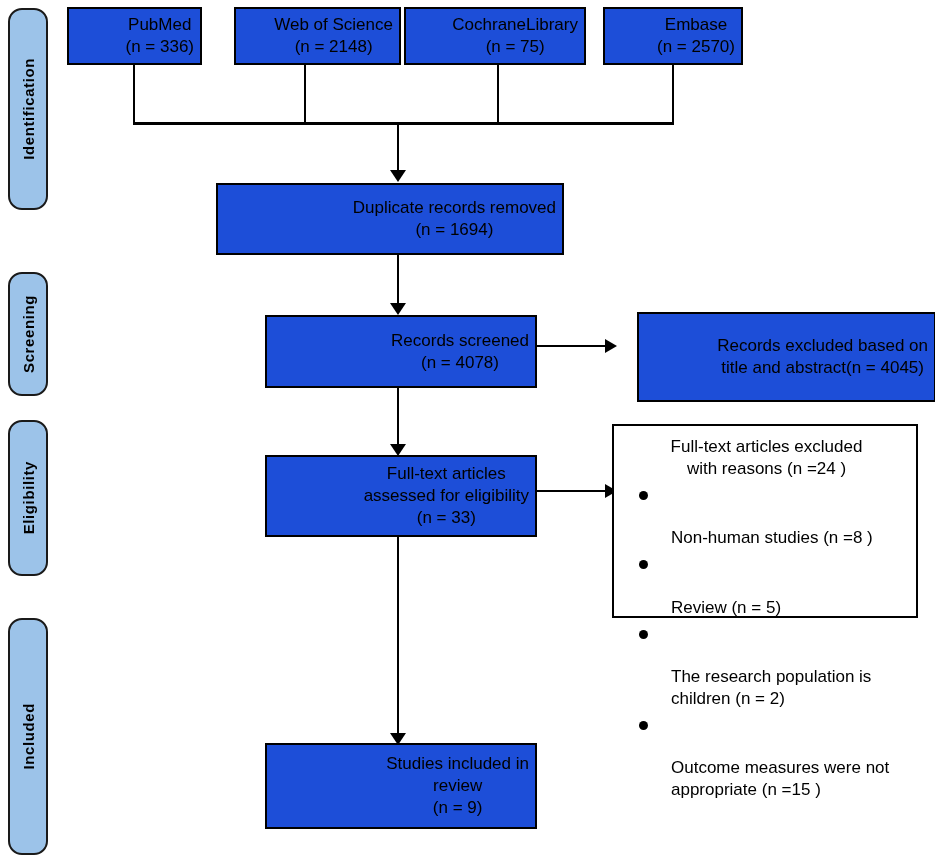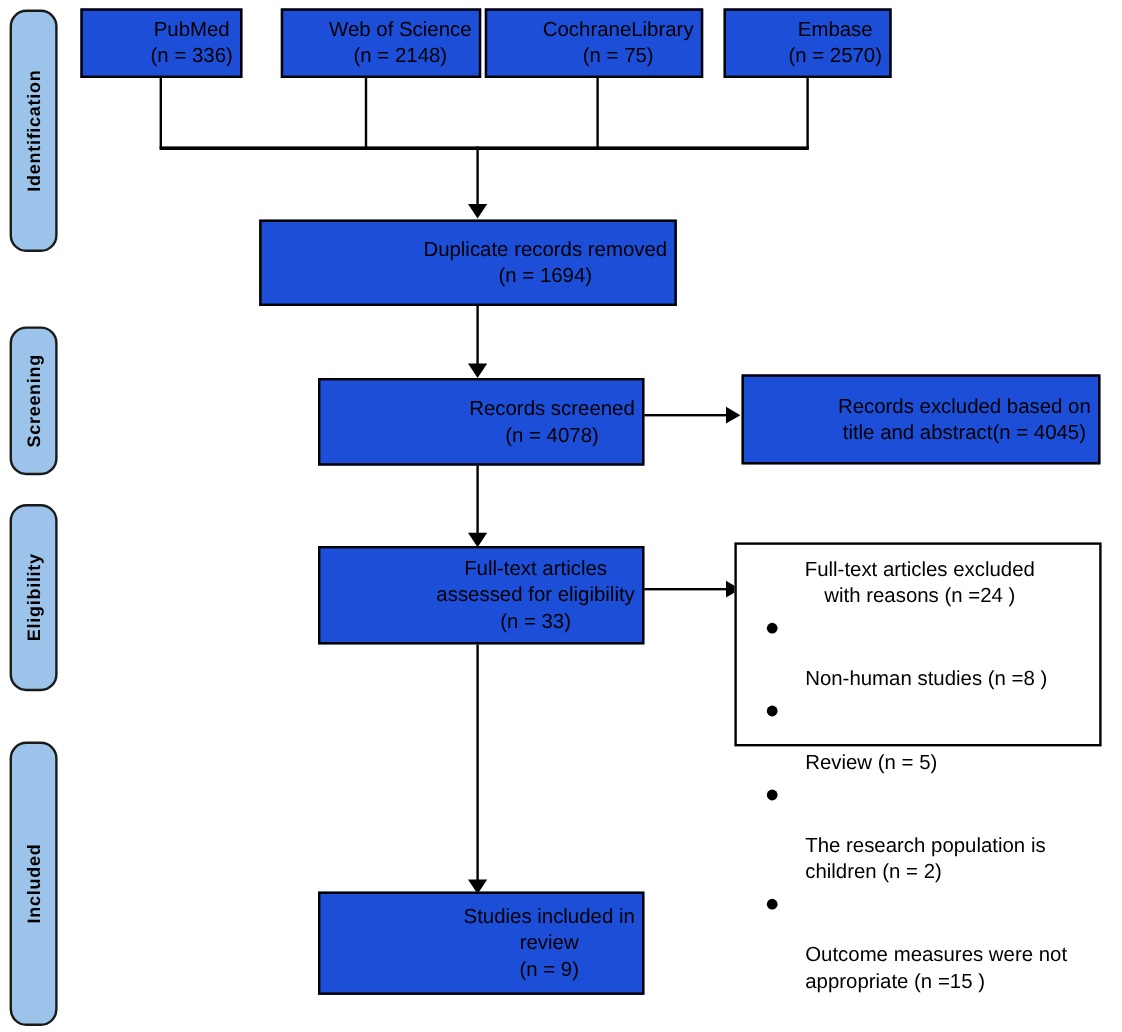--- a/index.html
+++ b/index.html
@@ -185,38 +185,38 @@
   <div class="arrow-down" style="left:390px; top:303px;"></div>
 
   <div class="flow-box" style="left:265px; top:315px; width:272px; height:73px;">
     <span class="box-text">Records screened
 (n =   4078)</span>
   </div>
 
   <div class="conn conn-h" style="left:537px; top:345px; width:70px;"></div>
   <div class="arrow-right" style="left:605px; top:339px;"></div>
 
-  <div class="flow-box" style="left:618px; top:312px; width:299px; height:75px;">
+  <div class="flow-box" style="left:637px; top:312px; width:299px; height:90px;">
     <span class="box-text">Records excluded based on
 title and abstract(n = 4045)</span>
   </div>
 
   <div class="conn conn-v" style="left:397px; top:388px; height:59px;"></div>
   <div class="arrow-down" style="left:390px; top:444px;"></div>
 
   <div class="flow-box" style="left:265px; top:455px; width:272px; height:82px;">
     <span class="box-text">Full-text articles
 assessed for eligibility
 (n = 33)</span>
   </div>
 
   <div class="conn conn-h" style="left:537px; top:490px; width:70px;"></div>
   <div class="arrow-right" style="left:605px; top:484px;"></div>
 
-  <div class="reasons-box" style="left:612px; top:452px; width:306px; height:170px;padding-left:13px;">
+  <div class="reasons-box" style="left:612px; top:424px; width:306px; height:194px;padding-left:13px;">
     <div class="reasons-heading">Full-text articles excluded
 with reasons (n =24 )</div>
     <ul class="reasons-list">
       <li>
         <span class="bullet"></span>
         <span>Non-human studies    (n =8 )</span>
       </li>
       <li>
         <span class="bullet"></span>
         <span>Review (n = 5)</span>

